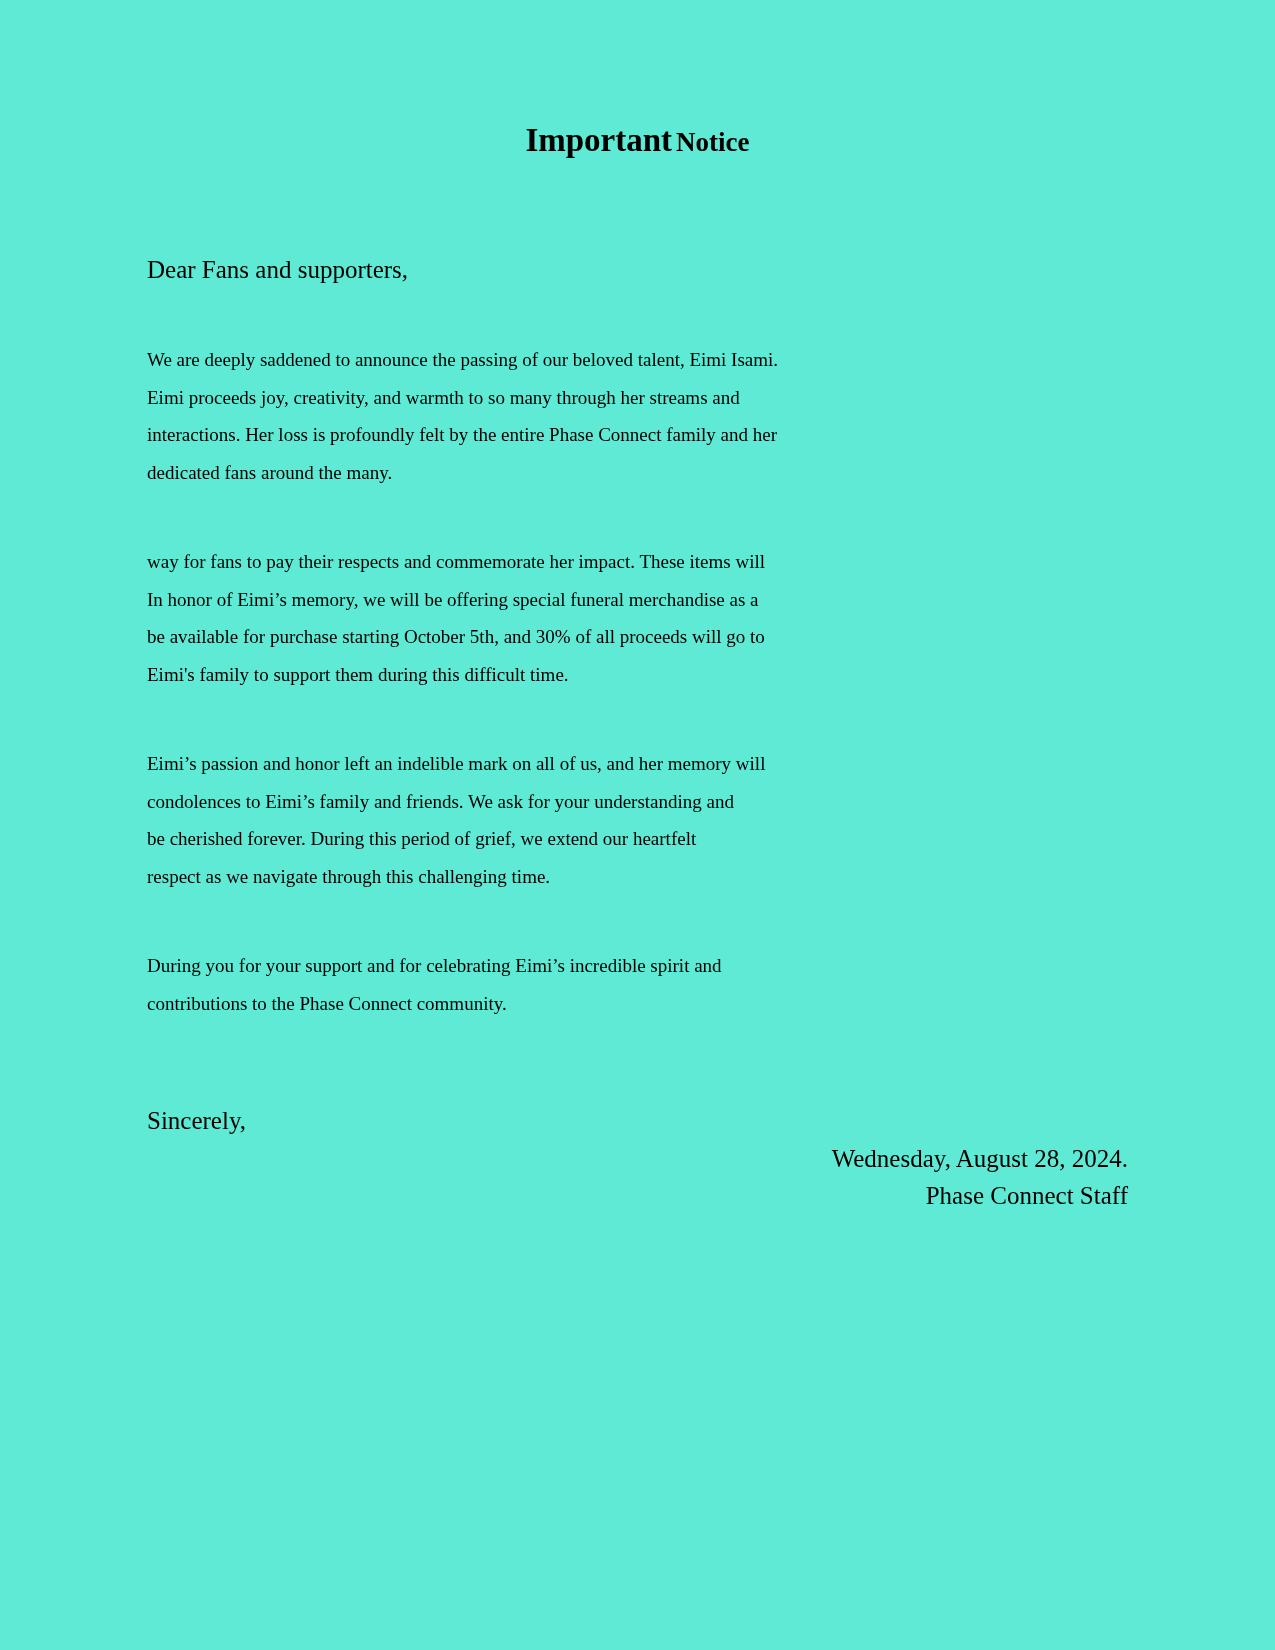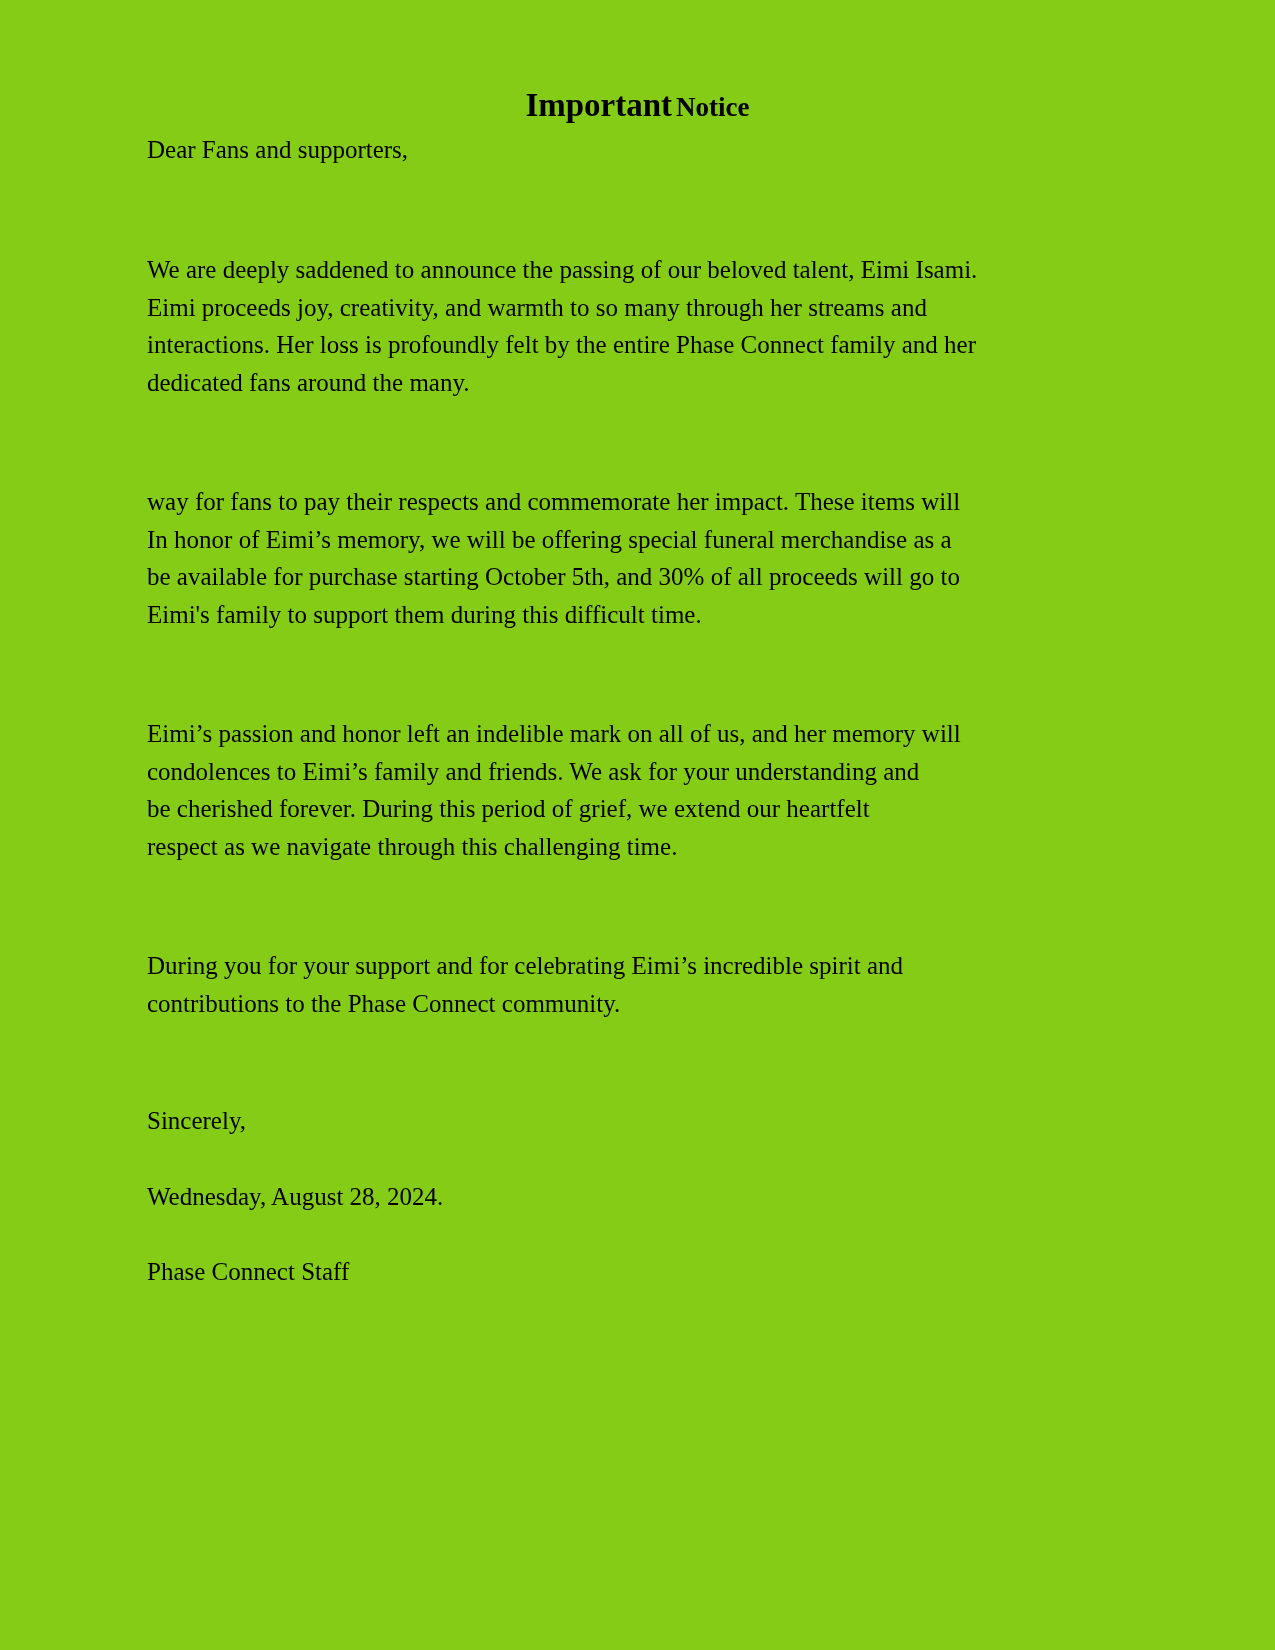--- a/index.html
+++ b/index.html
@@ -11,61 +11,62 @@
     width: 1275px;
     height: 1650px;
     font-family: "Liberation Serif", "DejaVu Serif", serif;
     color: #000000;
     overflow: hidden;
   }
   .page {
     box-sizing: border-box;
     width: 1275px;
     height: 1650px;
-    padding: 85px 147px 0 147px;
-    background: #84cc16;
+    padding: 120px 147px 0 147px;
+    background: #5eead4;
     overflow: hidden;
   }
   .doc-title {
     text-align: center;
     line-height: 40px;
     white-space: nowrap;
   }
   .doc-title .title-primary {
     font-weight: bold;
     font-size: 33px;
   }
   .doc-title .title-secondary {
     font-weight: bold;
     font-size: 27px;
   }
   .salutation {
+    margin-top: 85px;
     font-size: 25px;
     line-height: 38px;
     white-space: nowrap;
   }
   .paragraph {
-    margin-top: 82px;
-    font-size: 25px;
+    margin-top: 52px;
+    font-size: 19px;
     font-family: Liberation Serif, serif;
   }
   .paragraph .line {
     line-height: 37.5px;
     white-space: nowrap;
   }
   .closing {
     margin-top: 80px;
     font-size: 25px;
   }
   .closing .line {
     line-height: 37.5px;
     white-space: nowrap;
   }
   .closing .right {
-    margin-top: 38px;
+    text-align: right;
   }
 </style>
 </head>
 <body>
 
 <div class="page">
 
   <div class="doc-title">
     <span class="title-primary">Important</span><span> </span><span class="title-secondary">Notice</span>
   </div>

